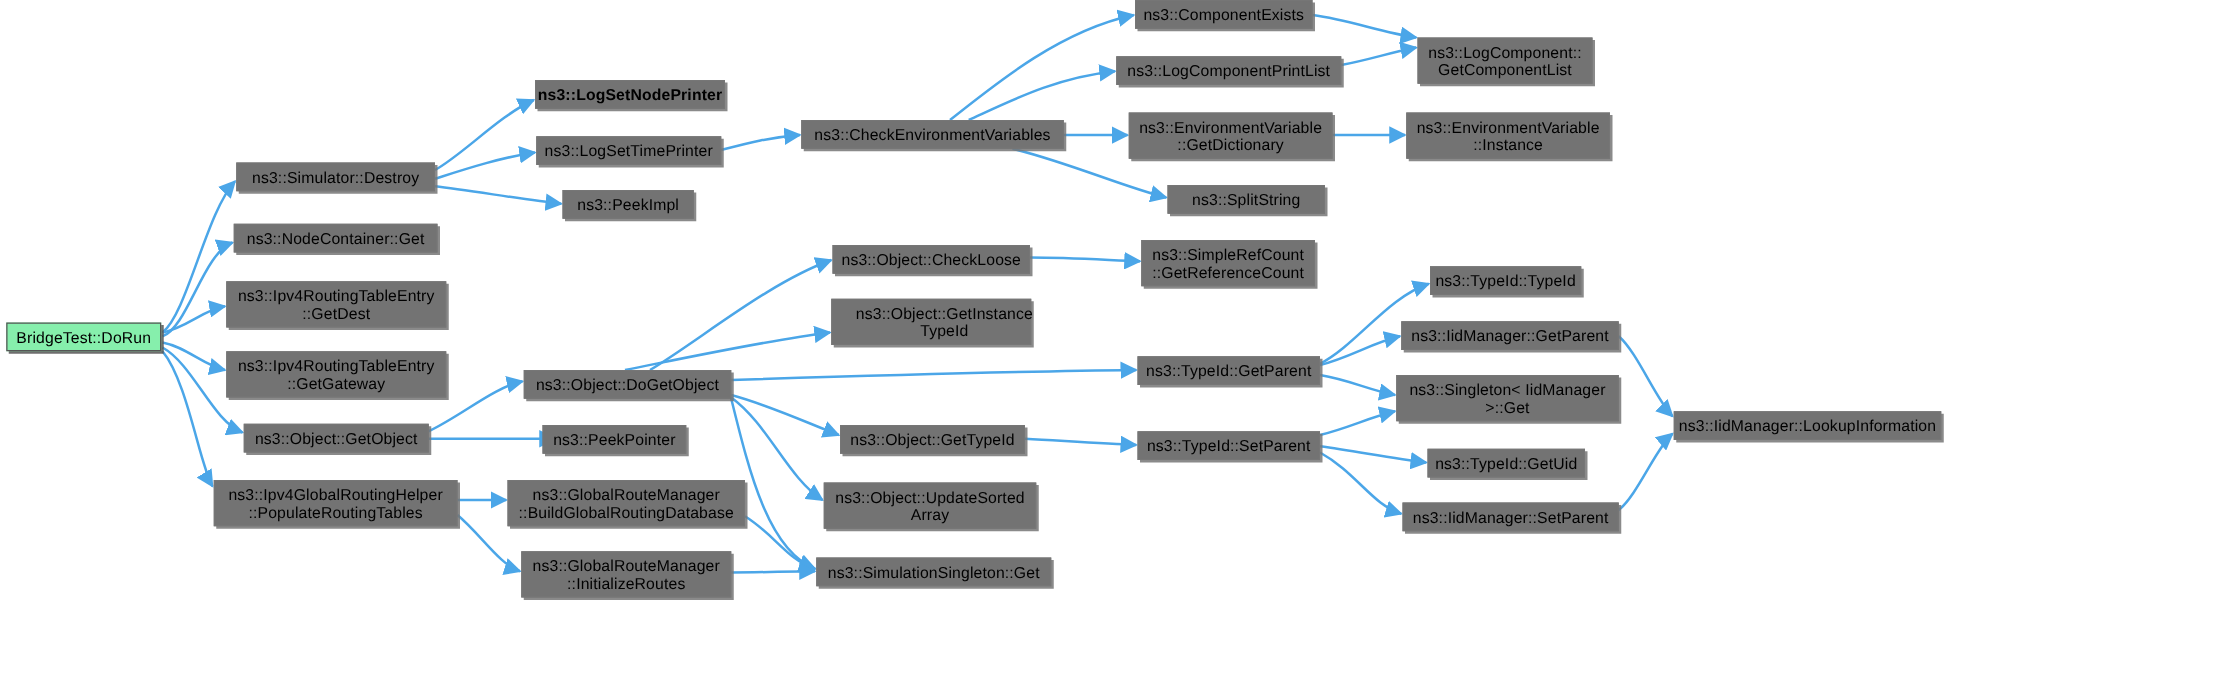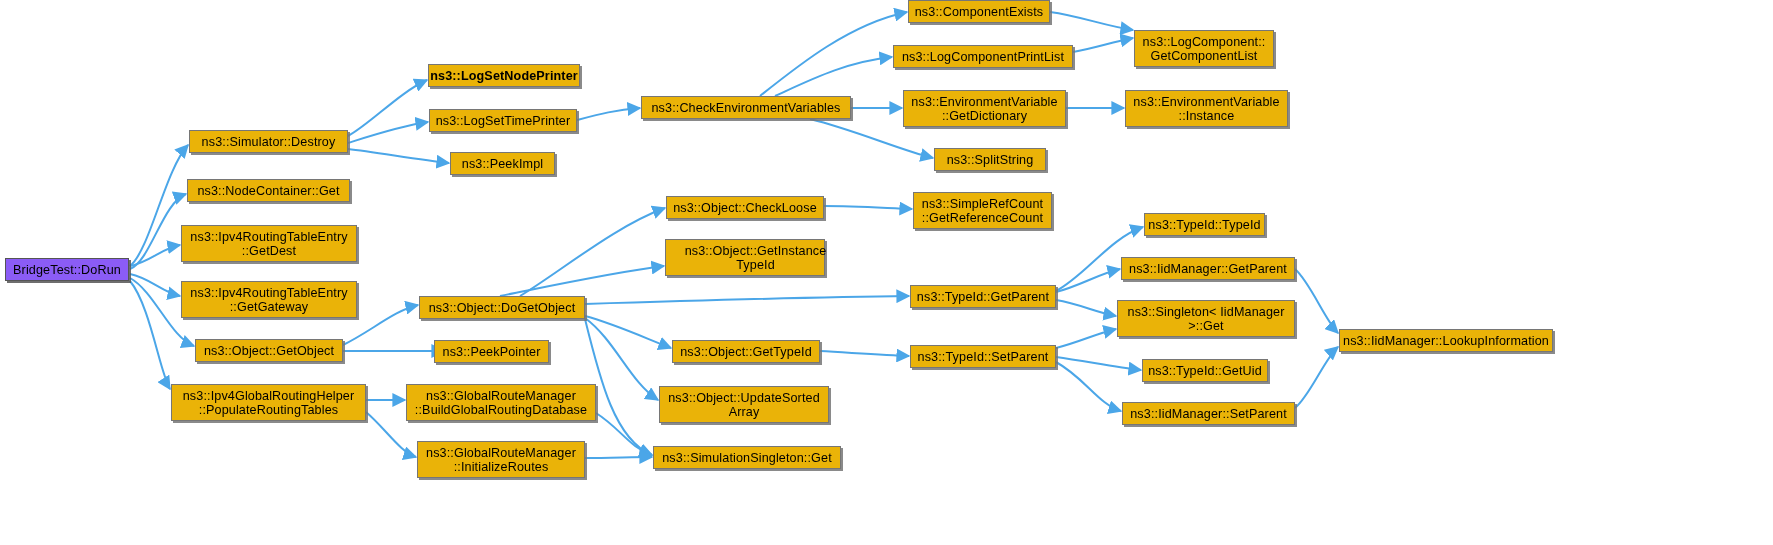--- a/index.html
+++ b/index.html
@@ -23,32 +23,32 @@
     height: 545px;
     pointer-events: none;
   }
   .node {
     position: absolute;
     box-sizing: border-box;
     display: flex;
     align-items: center;
     justify-content: center;
     text-align: center;
-    background: #eab308;
+    background: #737373;
     border: 1px solid #767676;
     box-shadow: 2px 2px 0px 0px rgba(118,118,118,0.85);
     color: #000000;
     font-size: 12.6px;
     line-height: 14px;
     letter-spacing: 0.01em;
     padding: 0 5px;
     white-space: pre-line;
   }
   .node.root {
-    background: #8b5cf6;
+    background: #86efac;
     border: 1px solid #555555;
     box-shadow: 2px 2px 0px 0px rgba(85,85,85,0.85);
   }
 </style>
 </head>
 <body>
 
 <div id="canvas">
   <svg id="edge-layer" viewBox="0 0 1773 545" xmlns="http://www.w3.org/2000/svg">
     <defs>
@@ -123,21 +123,21 @@
       <div class="node" style="left: 665px; top: 239px; width: 160px; height: 37px; padding-left: 26px;">ns3::Object::GetInstance
 TypeId</div>
       <div class="node" style="left: 672px; top: 340px; width: 148px; height: 23px;">ns3::Object::GetTypeId</div>
       <div class="node" style="left: 659px; top: 386px; width: 170px; height: 37px;">ns3::Object::UpdateSorted
 Array</div>
       <div class="node" style="left: 653px; top: 446px; width: 188px; height: 23px;">ns3::SimulationSingleton::Get</div>
       <div class="node" style="left: 908px; top: 0px; width: 142px; height: 23px;">ns3::ComponentExists</div>
       <div class="node" style="left: 893px; top: 45px; width: 180px; height: 23px;">ns3::LogComponentPrintList</div>
       <div class="node" style="left: 903px; top: 90px; width: 163px; height: 37px;">ns3::EnvironmentVariable
 ::GetDictionary</div>
-      <div class="node" style="left: 934px; top: 148px; width: 112px; height: 23px;">ns3::SplitString</div>
+      <div class="node" style="left: 934px; top: 148px; width: 126px; height: 23px;">ns3::SplitString</div>
       <div class="node" style="left: 913px; top: 192px; width: 139px; height: 37px;">ns3::SimpleRefCount
 ::GetReferenceCount</div>
       <div class="node" style="left: 910px; top: 285px; width: 146px; height: 23px;">ns3::TypeId::GetParent</div>
       <div class="node" style="left: 910px; top: 345px; width: 146px; height: 23px;">ns3::TypeId::SetParent</div>
       <div class="node" style="left: 1134px; top: 14px; width: 140px; height: 37px; margin-top: 16px;">ns3::LogComponent::
 GetComponentList</div>
       <div class="node" style="left: 1125px; top: 90px; width: 163px; height: 37px;">ns3::EnvironmentVariable
 ::Instance</div>
       <div class="node" style="left: 1144px; top: 213px; width: 121px; height: 23px;">ns3::TypeId::TypeId</div>
       <div class="node" style="left: 1121px; top: 257px; width: 174px; height: 23px;">ns3::IidManager::GetParent</div>

